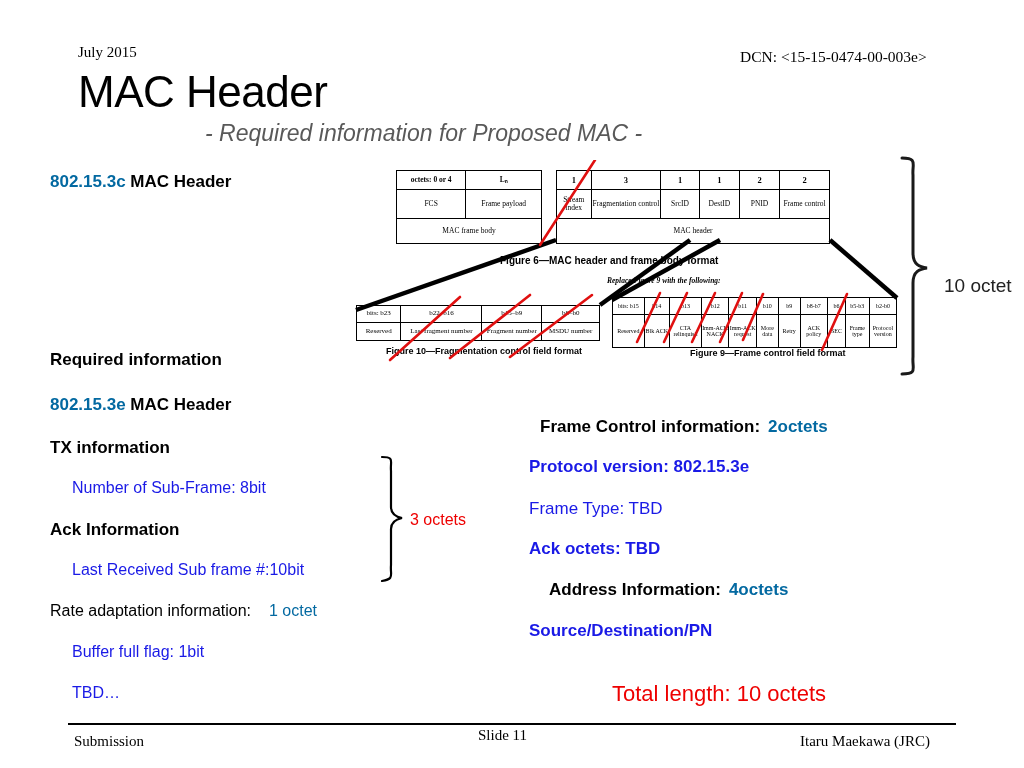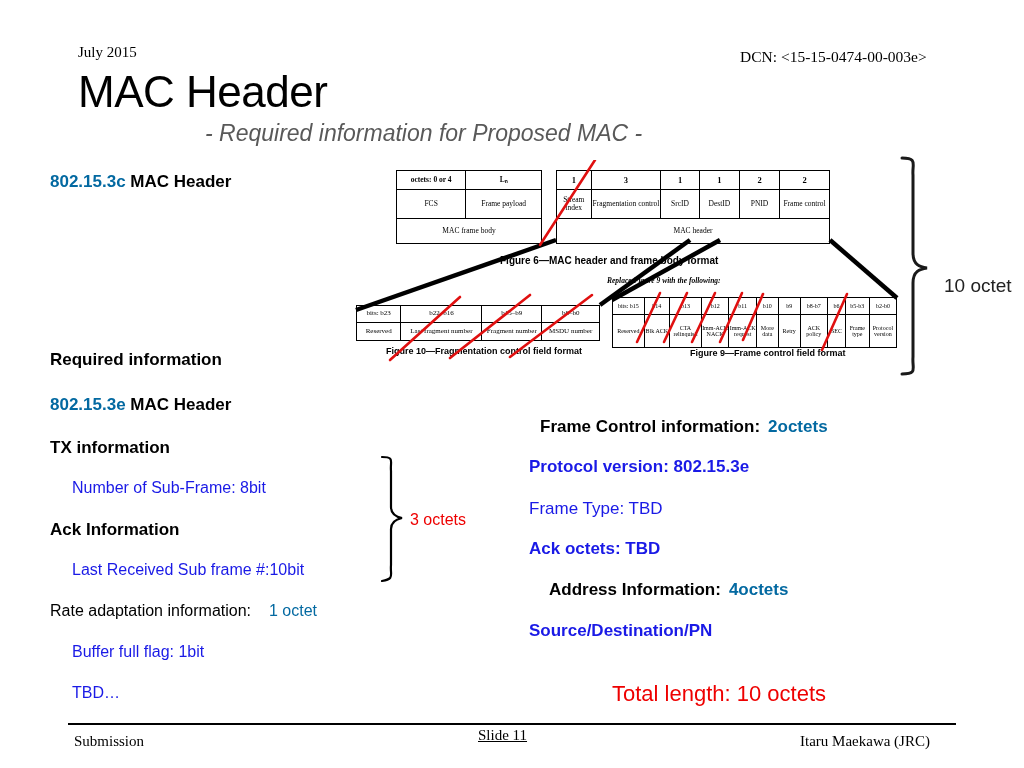--- a/index.html
+++ b/index.html
@@ -90,21 +90,21 @@
   #cap-fig9{position:absolute;left:340px;top:188px;font-size:9px;font-weight:bold;
             font-family:"Liberation Sans",sans-serif;white-space:nowrap;}
 
   
   svg.overlay{position:absolute;left:0;top:0;pointer-events:none;}
 
   
   #footer-rule{left:68px;top:723px;width:888px;height:2px;background:#000;}
   .footer-txt{font-family:"Liberation Serif",serif;font-size:15px;color:#000;}
   #footer-submission{left:74px;top:733px;}
-  #footer-slide{left:478px;top:727px;text-decoration:underline;}
+  #footer-slide{left:478px;top:727px;}
   #footer-author{left:800px;top:733px;}
 </style>
 </head>
 <body>
 
 <div class="abs" id="date-label">July 2015</div>
 <div class="abs" id="dcn-label">DCN: &lt;15-15-0474-00-003e&gt;</div>
 
 <div class="abs" id="slide-title">MAC Header</div>
 <div class="abs" id="slide-subtitle">- Required information for Proposed MAC -</div>

